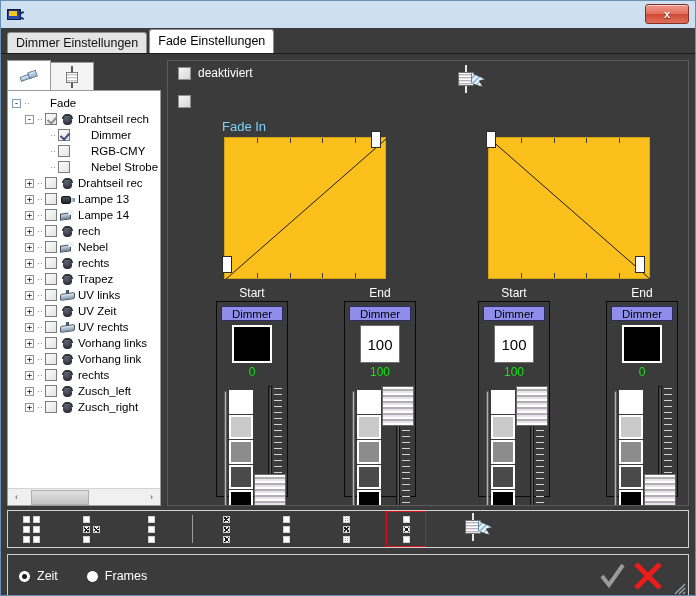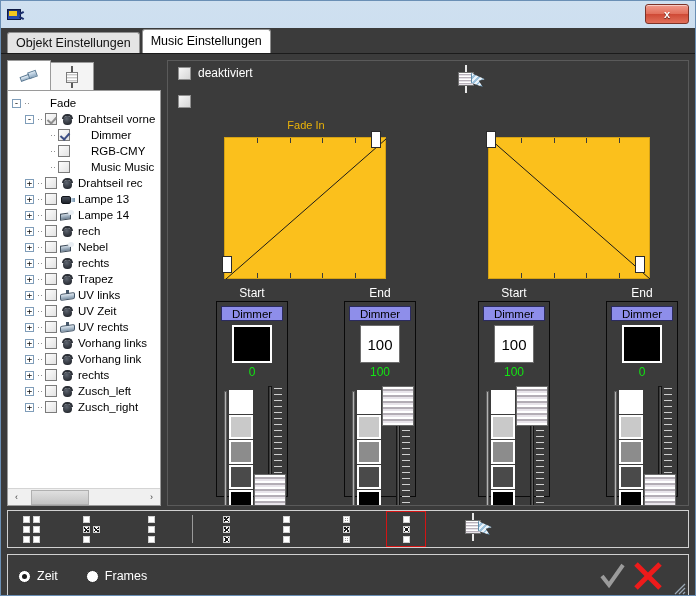--- a/index.html
+++ b/index.html
@@ -280,21 +280,21 @@
   }
   .fader-hand .hand {
     position: absolute; left: 15px; top: 8px; width: 14px; height: 14px;
     background: repeating-linear-gradient(135deg,#eaf3fa 0 2px,#9dc2dd 2px 4px);
     border: 1px solid #5e8ba8;
     clip-path: polygon(0 0, 100% 45%, 55% 55%, 85% 100%, 0 70%);
   }
 
   
   .graph-title {
-    position: absolute; font-size: 11px; color: #eab308; text-align: center;
+    position: absolute; font-size: 13px; color: #7dd3fc; 
   }
   .graph {
     position: absolute;
     background: #fbc01c;
     border: 1px solid #d5a214;
   }
   .graph svg { position: absolute; left: 0; top: 0; }
   .tickmark { position: absolute; background: #3b3b3b; width: 1px; height: 5px; }
   .handle {
     position: absolute;
@@ -452,22 +452,22 @@
     <div id="app-icon">
       <div class="body"></div>
         <div class="lens"></div>
       <div class="leg1"></div>
         <div class="leg2"></div>
     </div>
     <div id="close-btn">x</div>
   </div>
 
   <div id="tabs">
-    <div class="tab">Objekt Einstellungen</div>
-    <div class="tab active">Music Einstellungen</div>
+    <div class="tab">Dimmer Einstellungen</div>
+    <div class="tab active">Fade Einstellungen</div>
   </div>
 
   <div id="body-area">
 
     <div id="left-panel">
       <div id="tree-tabs">
         <div class="tree-tab sel">
           <span class="ico-wrench">
             <span class="w1"></span>
               <span class="w2"></span>
@@ -493,21 +493,21 @@
               </div>
               <div class="trow">
                 <span style="width:13px; flex:0 0 13px;"></span>
                 <span class="exp">-</span>
                 <span class="dots">··</span>
                 <span class="cb checked gray"></span>
                 <span class="fx par">
                   <span class="yoke"></span>
                   <span class="hood"></span>
                 </span>
-                <span class="tlabel">Drahtseil vorne</span>
+                <span class="tlabel">Drahtseil rech</span>
               </div>
               <div class="trow">
                 <span style="width:26px; flex:0 0 26px;"></span>
                 <span class="exp blank"></span>
                 <span class="dots">··</span>
                 <span class="cb checked"></span>
                 <span class="fx blank"></span>
                 <span class="tlabel">Dimmer</span>
               </div>
               <div class="trow">
@@ -517,21 +517,21 @@
                 <span class="cb"></span>
                 <span class="fx blank"></span>
                 <span class="tlabel">RGB-CMY</span>
               </div>
               <div class="trow">
                 <span style="width:26px; flex:0 0 26px;"></span>
                 <span class="exp blank"></span>
                 <span class="dots">··</span>
                 <span class="cb"></span>
                 <span class="fx blank"></span>
-                <span class="tlabel">Music Music</span>
+                <span class="tlabel">Nebel Strobe</span>
               </div>
               <div class="trow">
                 <span style="width:13px; flex:0 0 13px;"></span>
                 <span class="exp">+</span>
                 <span class="dots">··</span>
                 <span class="cb"></span>
                 <span class="fx par">
                   <span class="yoke"></span>
                   <span class="hood"></span>
                 </span>

